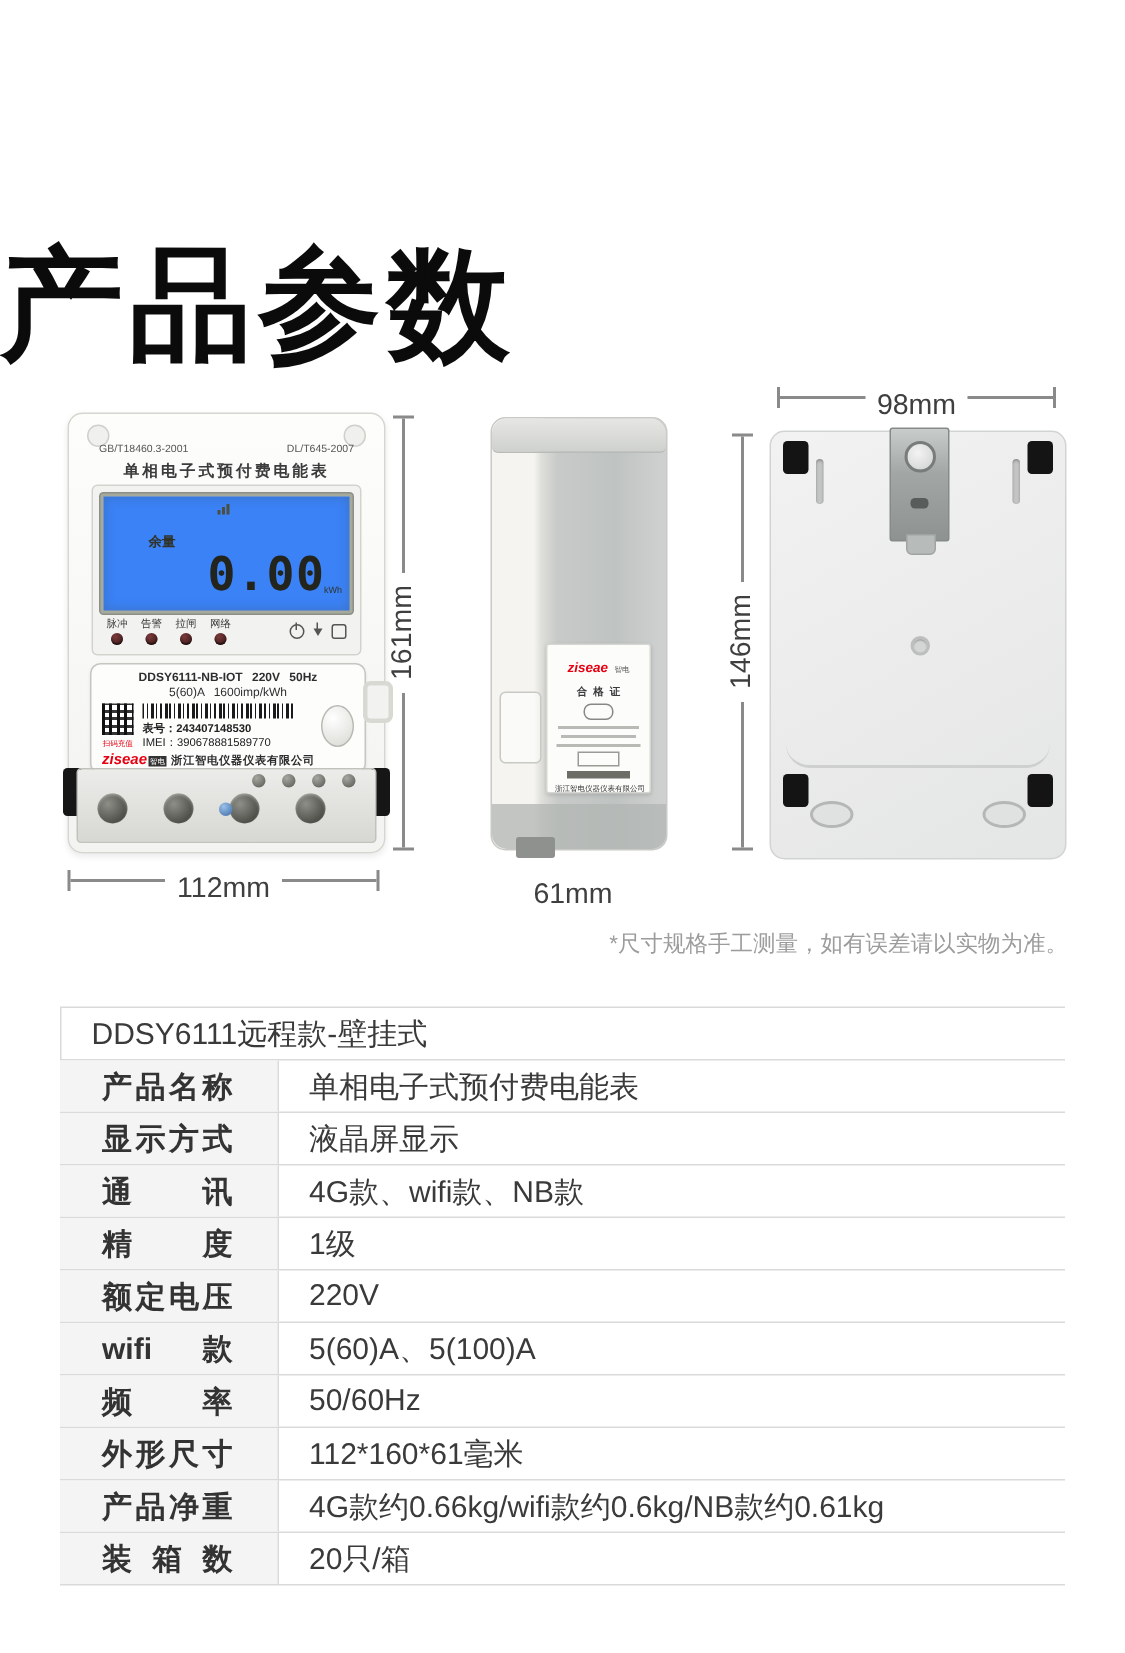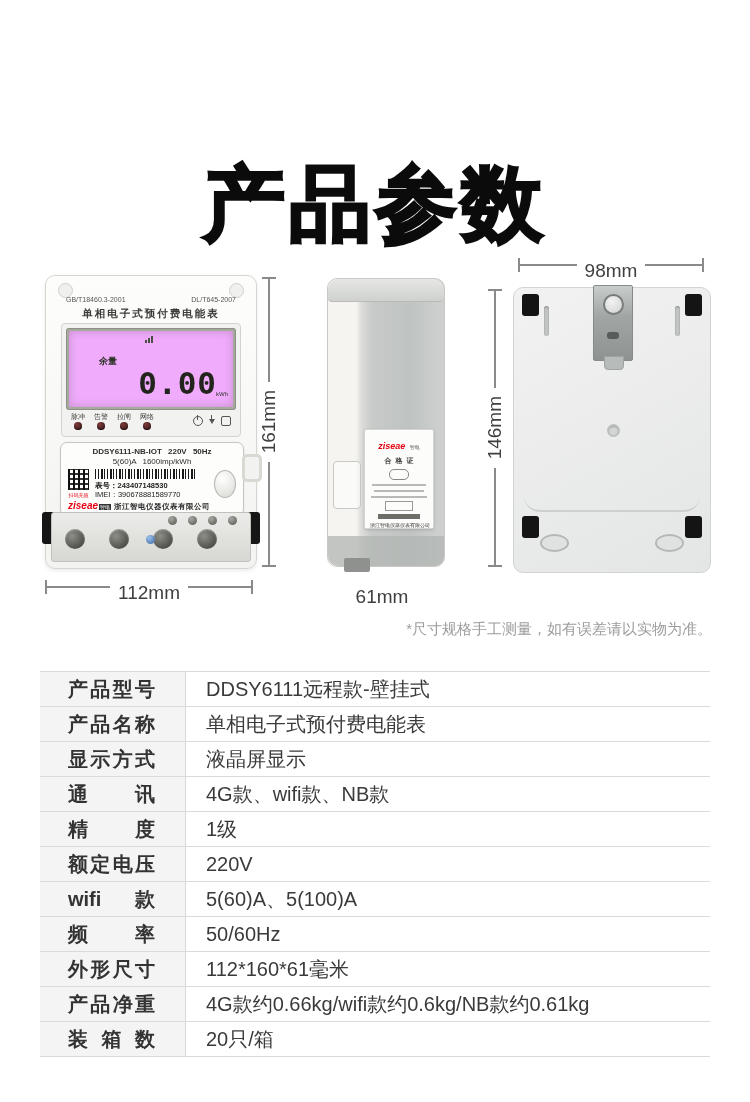--- a/index.html
+++ b/index.html
@@ -1,21 +1,21 @@
 <!DOCTYPE html>
 <html><head>
 <meta charset="utf-8">
 <style>
   html,body{margin:0;padding:0;background:#ffffff;}
   .canvas{position:relative;width:750px;height:1102px;margin:0 auto;background:#fff;overflow:hidden;
           font-family:"Liberation Sans",sans-serif;color:#333;}
 
   
-  .page-title{position:absolute;top:104px;left:0;right:0;text-align:center;
-    font-size:82px;line-height:1.1;font-weight:700;color:#0b0b0b;letter-spacing:4px;
+  .page-title{position:absolute;top:104px;left:0;right:0;text-align:left;
+    font-size:82px;line-height:1.1;font-weight:400;color:#0b0b0b;letter-spacing:4px;
     -webkit-text-stroke:2.5px #0b0b0b;}
 
   
   .dim-h{position:absolute;display:flex;align-items:center;color:#3f3f3f;font-size:19px;}
   .dim-h .tick{width:2px;height:14px;background:#8a8a8a;}
   .dim-h .dline{flex:1;height:2px;background:#8a8a8a;}
   .dim-h .dim-text{padding:0 8px;white-space:nowrap;margin-top:12px;}
   .dim-v{position:absolute;display:flex;flex-direction:column;align-items:center;color:#3f3f3f;font-size:19px;}
   .dim-v .tick{height:2px;width:14px;background:#8a8a8a;}
   .dim-v .dline{flex:1;width:2px;background:#8a8a8a;}
@@ -25,21 +25,21 @@
   .front-meter{position:absolute;left:45px;top:275px;width:210px;height:292px;
     background:linear-gradient(#fdfdfc,#f3f3f1);border:1px solid #d6d6d1;border-radius:10px;
     box-shadow:0 2px 4px rgba(0,0,0,.08);}
   .fm-screw{position:absolute;width:13px;height:13px;border-radius:50%;background:#f0f0ee;border:1px solid #d0d0cb;}
   .fm-stds{position:absolute;top:20px;left:20px;right:20px;display:flex;justify-content:space-between;
     font-size:7px;color:#555;}
   .fm-name{position:absolute;top:31px;left:0;right:0;text-align:center;font-size:10.5px;font-weight:bold;
     letter-spacing:2px;color:#3c3c3c;}
   .fm-panel{position:absolute;top:47px;left:15px;width:178px;height:112px;background:#f2f2f0;
     border:1px solid #d3d3ce;border-radius:4px;}
-  .lcd{position:absolute;top:5px;left:5px;right:5px;height:76px;background:#f0abfc;
+  .lcd{position:absolute;top:5px;left:5px;right:5px;height:76px;background:#3b82f6;
     border:2px solid #a6aa9c;border-radius:2px;box-shadow:0 0 0 1px #8b8f85,inset 0 0 8px rgba(60,60,45,.25);}
   .lcd-signal{position:absolute;top:5px;left:50%;margin-left:-6px;display:flex;align-items:flex-end;gap:1px;}
   .lcd-signal i{display:block;width:2px;background:#4b4e42;}
   .lcd-signal i:nth-child(1){height:3px;}.lcd-signal i:nth-child(2){height:5px;}.lcd-signal i:nth-child(3){height:7px;}
   .lcd-balance{position:absolute;left:30px;top:24px;font-size:9px;font-weight:bold;color:#30332a;}
   .lcd-reading{position:absolute;right:16px;bottom:8px;font-family:"DejaVu Sans Mono",monospace;
     font-weight:bold;font-size:31px;line-height:1;color:#23251d;letter-spacing:1px;}
   .lcd-unit{position:absolute;right:5px;bottom:10px;font-size:6px;color:#30332a;}
   .ind-row{position:absolute;left:9px;right:9px;bottom:3px;height:24px;display:flex;align-items:center;}
   .ind{display:flex;flex-direction:column;align-items:center;margin-right:9px;}
@@ -303,23 +303,20 @@
       <span class="dline"></span>
     <span class="dim-text">146mm</span>
     <span class="dline"></span>
       <span class="tick"></span>
   </div>
 
   <div class="note">*尺寸规格手工测量，如有误差请以实物为准。</div>
 
   <div class="spec-table">
     <div class="spec-row">
-      <div class="spec-label">
-          <span>产品型号</span>
-        </div>
       <div class="spec-value">DDSY6111远程款-壁挂式</div>
     </div>
     <div class="spec-row">
       <div class="spec-label">
           <span>产品名称</span>
         </div>
       <div class="spec-value">单相电子式预付费电能表</div>
     </div>
     <div class="spec-row">
       <div class="spec-label">

